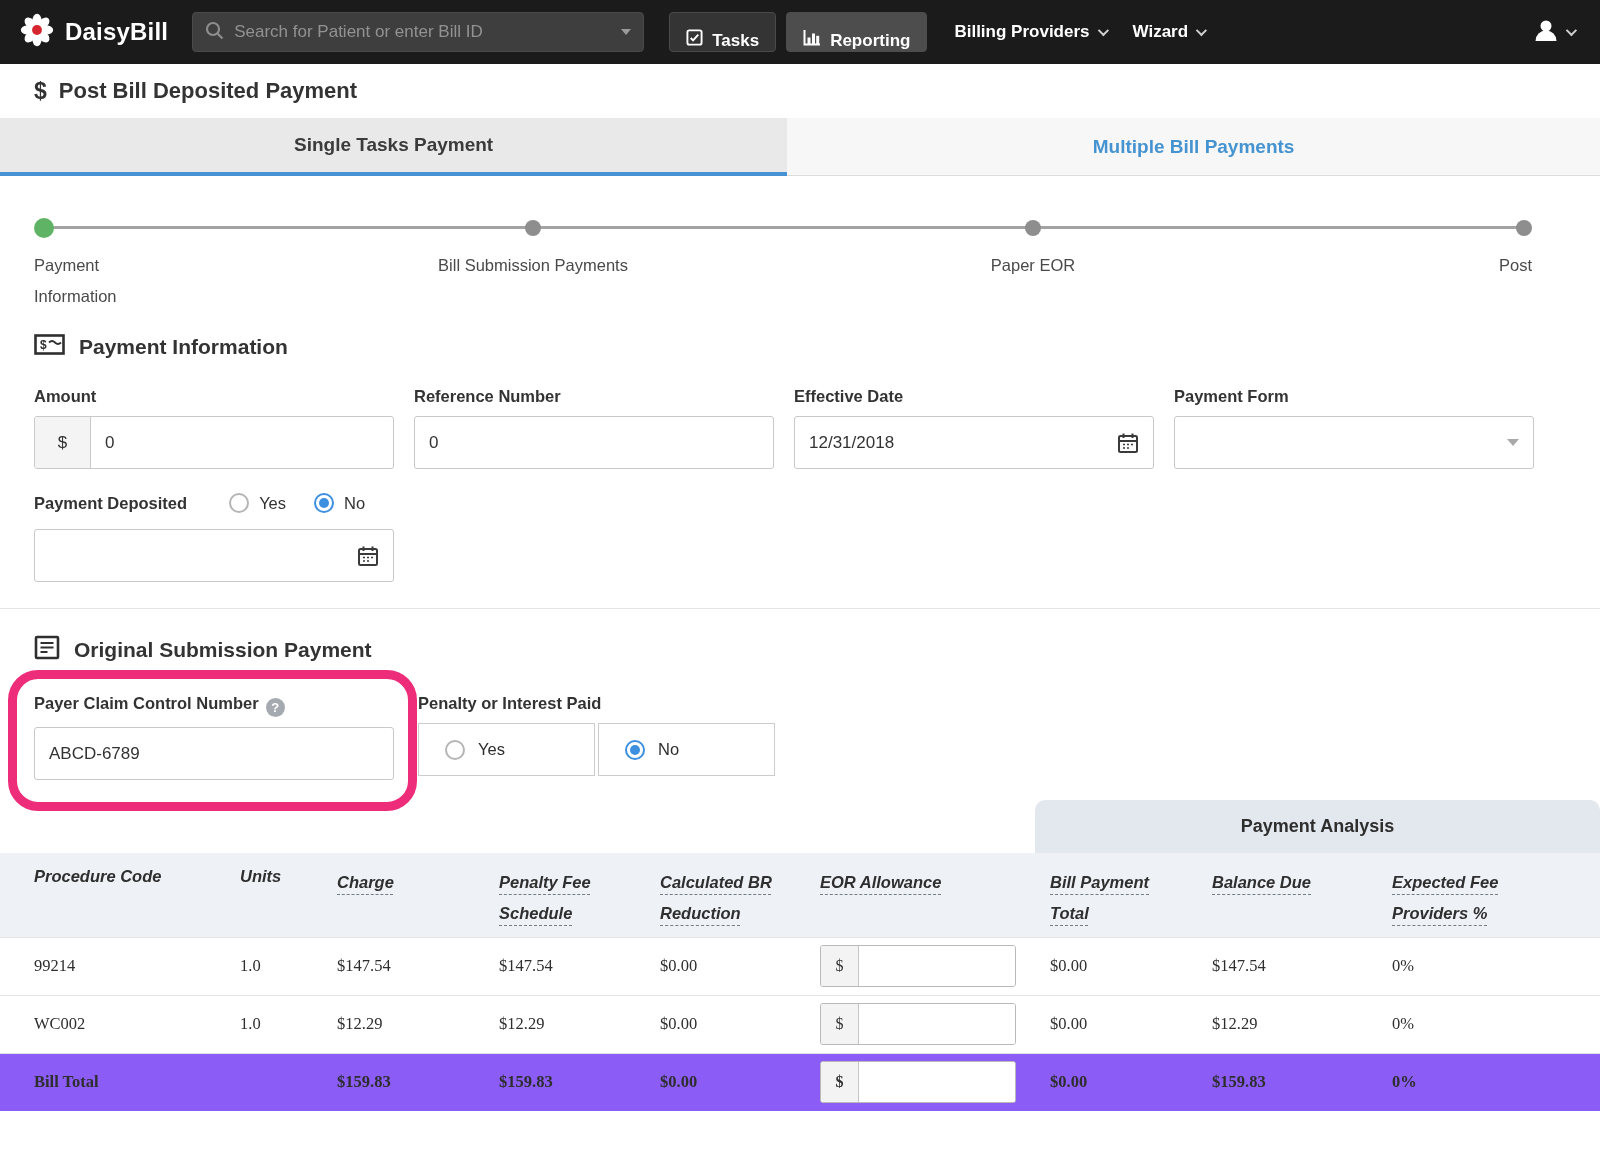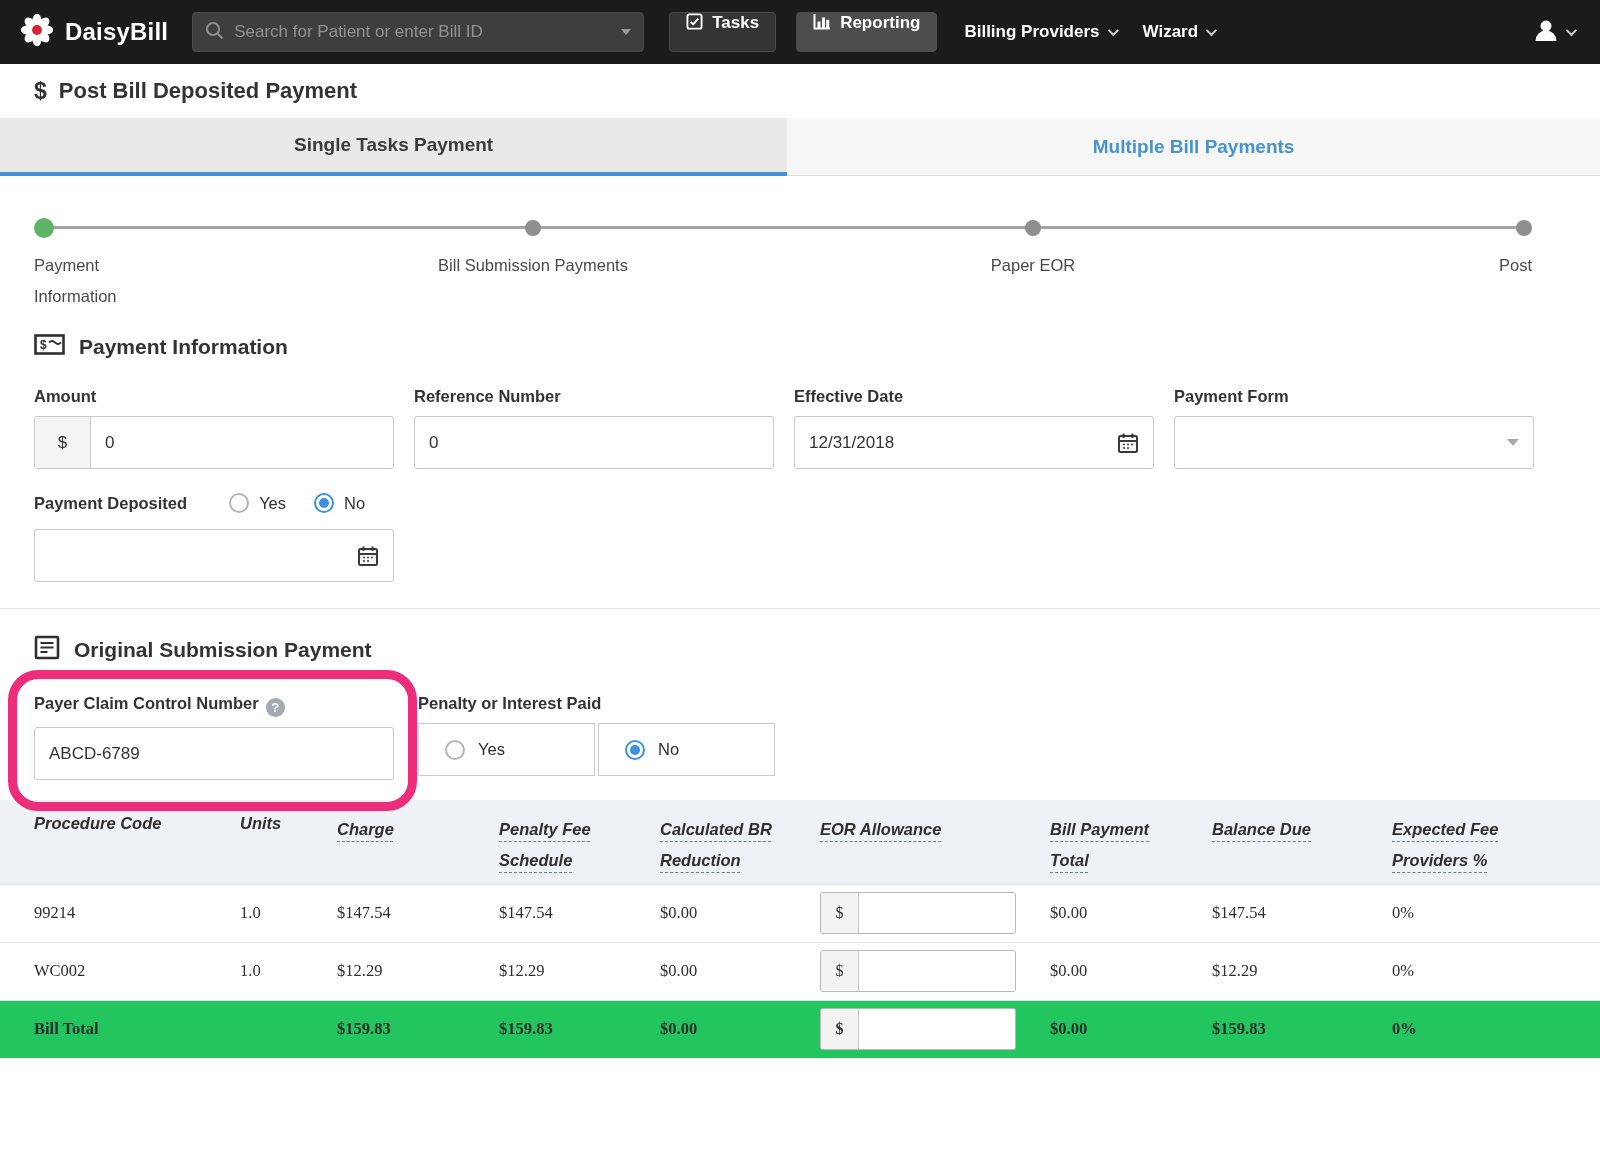--- a/index.html
+++ b/index.html
@@ -11,24 +11,24 @@
 
   
   .nav { height:64px; background:#1b1b1b; display:flex; align-items:center; padding:0 18px; }
   .brand { display:flex; align-items:center; gap:9px; }
   .brand-name { color:#fff; font-size:24px; font-weight:700; letter-spacing:.2px; }
   .search { margin-left:24px; width:452px; height:40px; background:#3e3e3e; border:1px solid #4a4a4a;
     border-radius:4px; display:flex; align-items:center; padding:0 12px; gap:10px; }
   .search input { flex:1; background:transparent; border:0; outline:none; color:#ddd; font-size:17px; font-family:inherit; }
   .search input::placeholder { color:#929292; }
   .caret-down { width:0; height:0; border-left:5px solid transparent; border-right:5px solid transparent; border-top:6px solid #9a9a9a; }
-  .nav-btn { height:40px; display:flex; align-items:flex-start; gap:9px; color:#fff; font-size:17px; font-weight:600;
+  .nav-btn { height:40px; display:flex; align-items:flex-end; gap:9px; color:#fff; font-size:17px; font-weight:600;
     border-radius:4px; padding:0 16px; cursor:pointer; }
   .btn-tasks { margin-left:25px; background:#343434; border:1px solid #4a4a4a; }
-  .btn-reporting { margin-left:20px; background:#4d4d4d; border:1px solid #4d4d4d; }
+  .btn-reporting { margin-left:10px; background:#4d4d4d; border:1px solid #4d4d4d; }
   .nav-link { margin-left:27px; color:#fff; font-size:17px; font-weight:600; display:flex; align-items:center; gap:8px; cursor:pointer; }
   .chev { width:8px; height:8px; border-right:2px solid #cfcfcf; border-bottom:2px solid #cfcfcf; transform:rotate(45deg) translateY(-2px); }
   .nav-spacer { flex:1; }
   .user-area { display:flex; align-items:center; gap:6px; cursor:pointer; padding-right:8px; }
 
   
   .title-bar { height:54px; display:flex; align-items:center; gap:12px; padding:0 34px; }
   .title-dollar { font-size:23px; font-weight:700; color:#333; }
   .page-title { font-size:22px; font-weight:700; color:#333; }
 
@@ -87,21 +87,21 @@
   .pa-banner { height:53px; margin-left:1035px; background:#e3e7ee; border-radius:10px 10px 0 0;
     display:flex; align-items:center; justify-content:center; font-size:18px; font-weight:600; color:#2e2e2e; }
   table { width:100%; border-collapse:collapse; table-layout:fixed; }
   thead th { background:#eef1f6; text-align:left; vertical-align:top; padding:14px 8px 0 0; font-size:16.5px; font-weight:600;
     color:#2f2f2f; height:84px;font-style:italic; }
   th:first-child, td:first-child { padding-left:34px; }
   .u { text-decoration-line:underline; text-decoration-style:dashed; text-decoration-color:#737d88; text-decoration-thickness:1px;
     text-underline-offset:6px; display:inline-block; line-height:1.85; }
   .w130 { max-width:130px; } .w135 { max-width:135px; } .w118 { max-width:118px; }
   tbody td { padding:0 8px 0 0; height:58px; font-size:16.5px; border-top:1px solid #e5e5e5; color:#2e2e2e;font-family:Liberation Serif, serif; }
-  tr.total td { background:#22c55e; font-weight:700; border-top:1px solid #dfe1e5; }
+  tr.total td { background:#8b5cf6; font-weight:700; border-top:1px solid #dfe1e5; }
   .eor-group { display:flex; width:196px; height:42px; border:1px solid #b9b9b9; border-radius:3px; background:#fff; overflow:hidden; }
   .eor-prefix { width:38px; background:#f3f3f3; border-right:1px solid #c4c4c4; display:flex; align-items:center;
     justify-content:center; font-size:16px; color:#333; }
   .eor-group input { flex:1; border:0; outline:none; padding:0 10px; font-size:16px; min-width:0; font-family:inherit; }
 </style>
 </head>
 <body>
 
 <div class="nav">
   <div class="brand">
@@ -308,20 +308,23 @@
         <div class="penalty-box">
           <span class="radio checked"></span>
           <span>No</span>
         </div>
       </div>
     </div>
   </div>
 </div>
 
 <div class="table-area">
+  <div class="pa-banner">
+    <span>Payment Analysis</span>
+  </div>
   <table>
     <colgroup>
       <col style="width:240px">
         <col style="width:97px">
         <col style="width:162px">
         <col style="width:161px">
       <col style="width:160px">
         <col style="width:230px">
         <col style="width:162px">
         <col style="width:180px">

